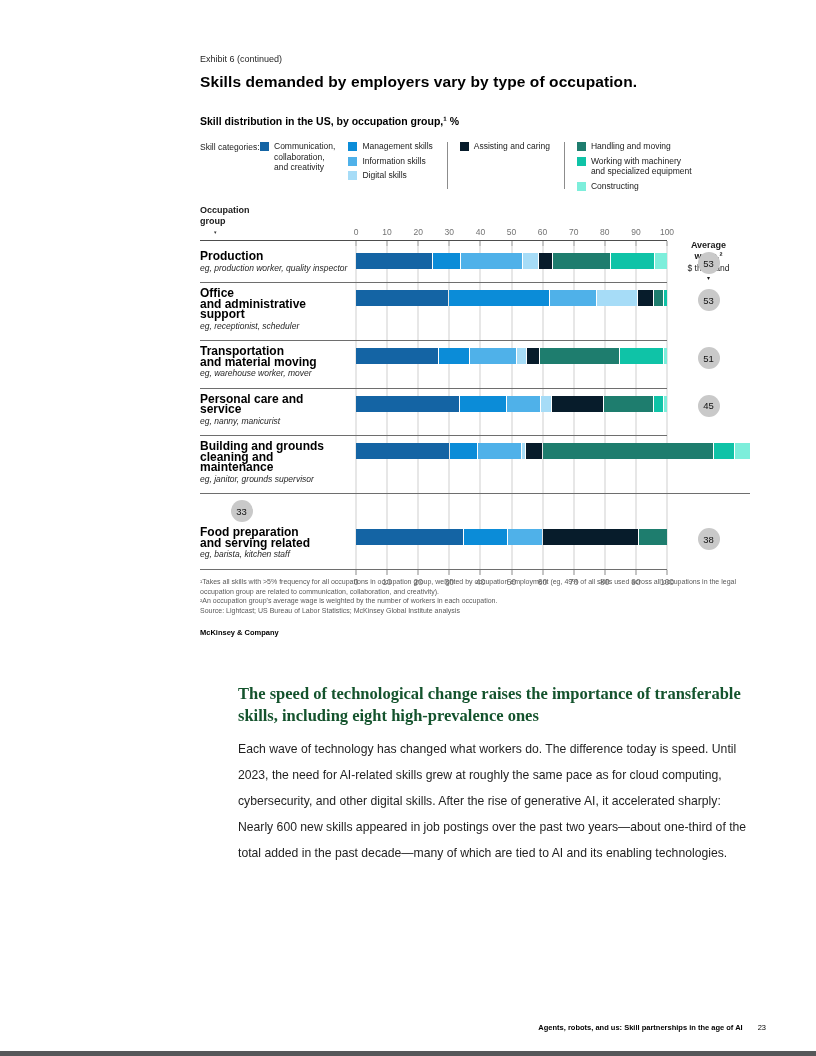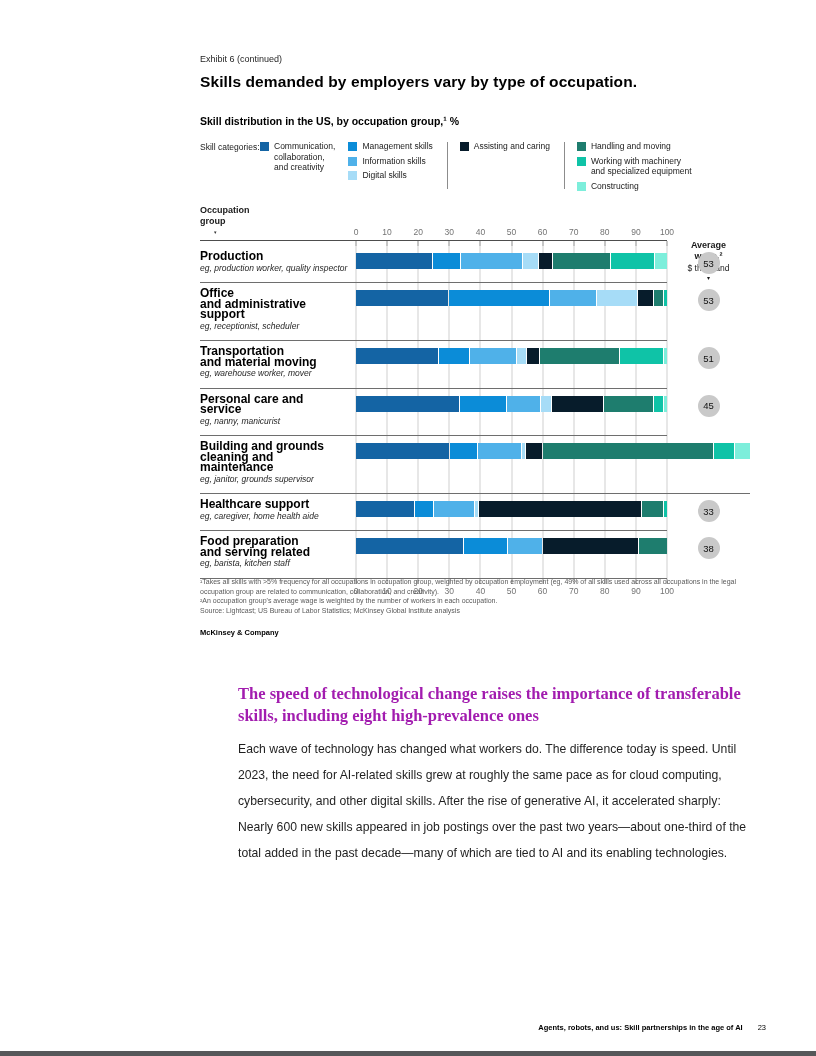--- a/index.html
+++ b/index.html
@@ -58,21 +58,21 @@
   .ab-area { flex:1; margin-left:8px; position:relative; height:22px; }
   .ab-tick { position:absolute; top:0; width:1px; height:5px; background:#8c8c8c; transform:translateX(-0.5px); }
   .ab-num { position:absolute; top:7px; transform:translateX(-50%); font-size:8.5px; color:#737373; }
   .ab-wage { flex:0 0 83px; }
 
   .footnotes { position:absolute; top:577px; left:200px; width:566px; font-size:7px; line-height:9.5px; color:#595959; }
   .brand { position:absolute; top:628px; left:200px; font-size:7.5px; font-weight:bold; color:#000; }
 
   .article { position:absolute; top:683px; left:238px; width:517px; }
   .article-heading { margin:0 0 9px 0; font-family:"Liberation Serif", serif; font-size:16.5px;
-    font-weight:bold; line-height:22px; color:#a21caf; }
+    font-weight:bold; line-height:22px; color:#14532d; }
   .article-para { font-size:12.2px; line-height:26px; color:#1f1f1f; }
 
   .page-footer { position:absolute; top:1023px; right:50px; display:flex; align-items:baseline; gap:15px; font-size:7.5px; color:#000; }
   .footer-title { font-weight:bold; }
   .bottom-strip { position:absolute; left:0; right:0; bottom:0; height:5px; background:#56585a; }
 </style>
 </head>
 <body>
 
 <div class="page">
@@ -285,35 +285,20 @@
               <div class="bar-seg" style="flex: 11 11 0%; background: rgb(79, 177, 233);"></div>
               <div class="bar-seg" style="flex: 1 1 0%; background: rgb(166, 220, 247);"></div>
               <div class="bar-seg" style="flex: 4 4 0%; background: rgb(7, 28, 43);"></div>
               <div class="bar-seg" style="flex: 44 44 0%; background: rgb(30, 125, 110);"></div>
               <div class="bar-seg" style="flex: 5 5 0%; background: rgb(15, 195, 167);"></div>
               <div class="bar-seg" style="flex: 4 4 0%; background: rgb(125, 238, 219);"></div>
             </div>
           </div>
         </div>
         <div class="chart-row">
-          <div class="row-main">
-            <div class="occ-label">
-              <div class="occ-name">Healthcare support</div>
-              <div class="occ-eg">eg, caregiver, home health aide</div>
-            </div>
-            <div class="barbox">
-              <div class="bar-seg" style="flex: 19 19 0%; background: rgb(20, 100, 164);"></div>
-              <div class="bar-seg" style="flex: 6 6 0%; background: rgb(11, 140, 216);"></div>
-              <div class="bar-seg" style="flex: 13 13 0%; background: rgb(79, 177, 233);"></div>
-              <div class="bar-seg" style="flex: 1 1 0%; background: rgb(166, 220, 247);"></div>
-              <div class="bar-seg" style="flex: 53 53 0%; background: rgb(7, 28, 43);"></div>
-              <div class="bar-seg" style="flex: 7 7 0%; background: rgb(30, 125, 110);"></div>
-              <div class="bar-seg" style="flex: 1 1 0%; background: rgb(15, 195, 167);"></div>
-            </div>
-          </div>
           <div class="wage-col">
             <div class="wage-badge">33</div>
           </div>
         </div>
         <div class="chart-row">
           <div class="row-main">
             <div class="occ-label">
               <div class="occ-name">Food preparation
 and serving related</div>
               <div class="occ-eg">eg, barista, kitchen staff</div>

